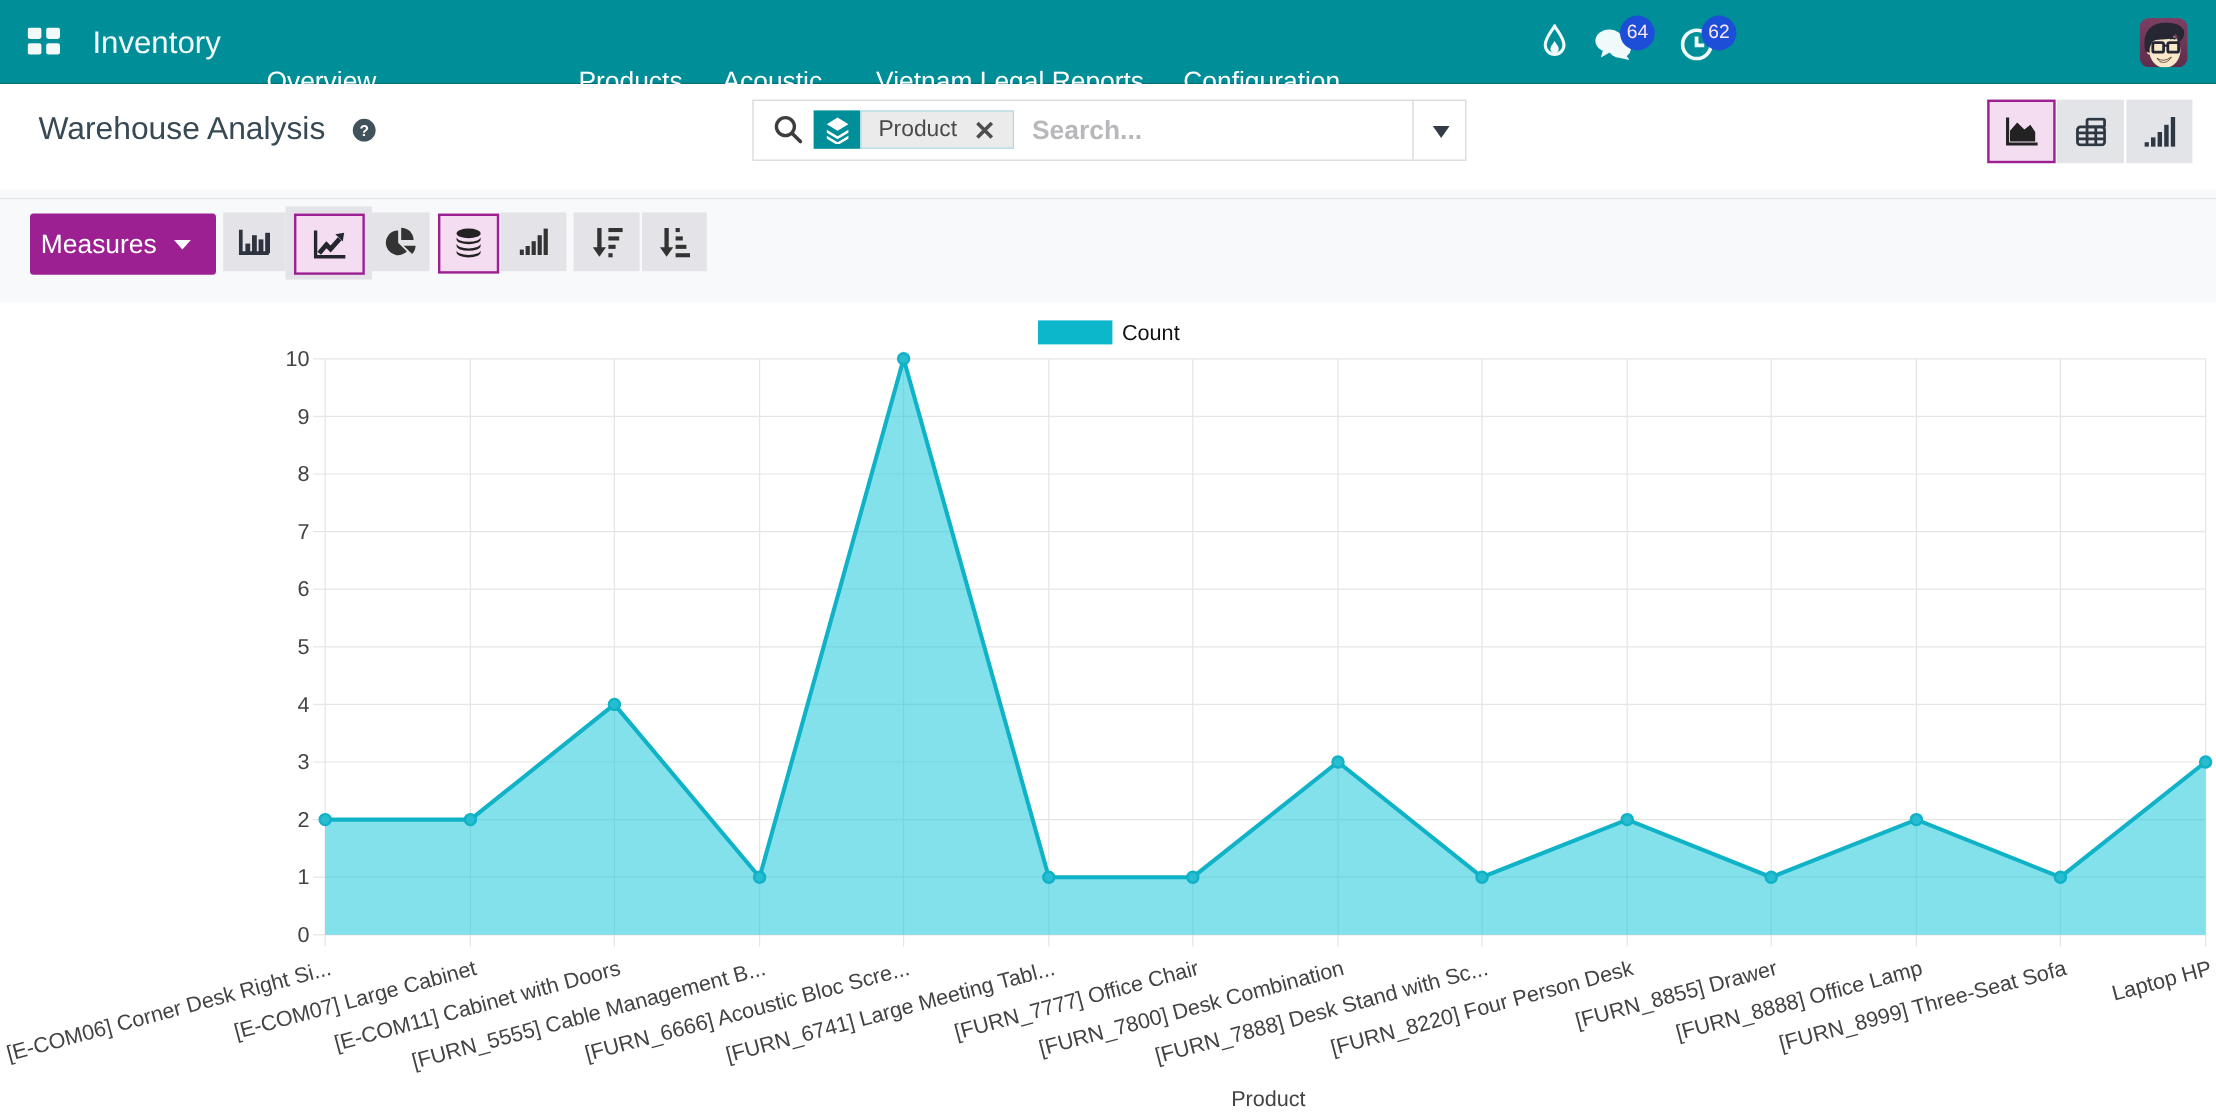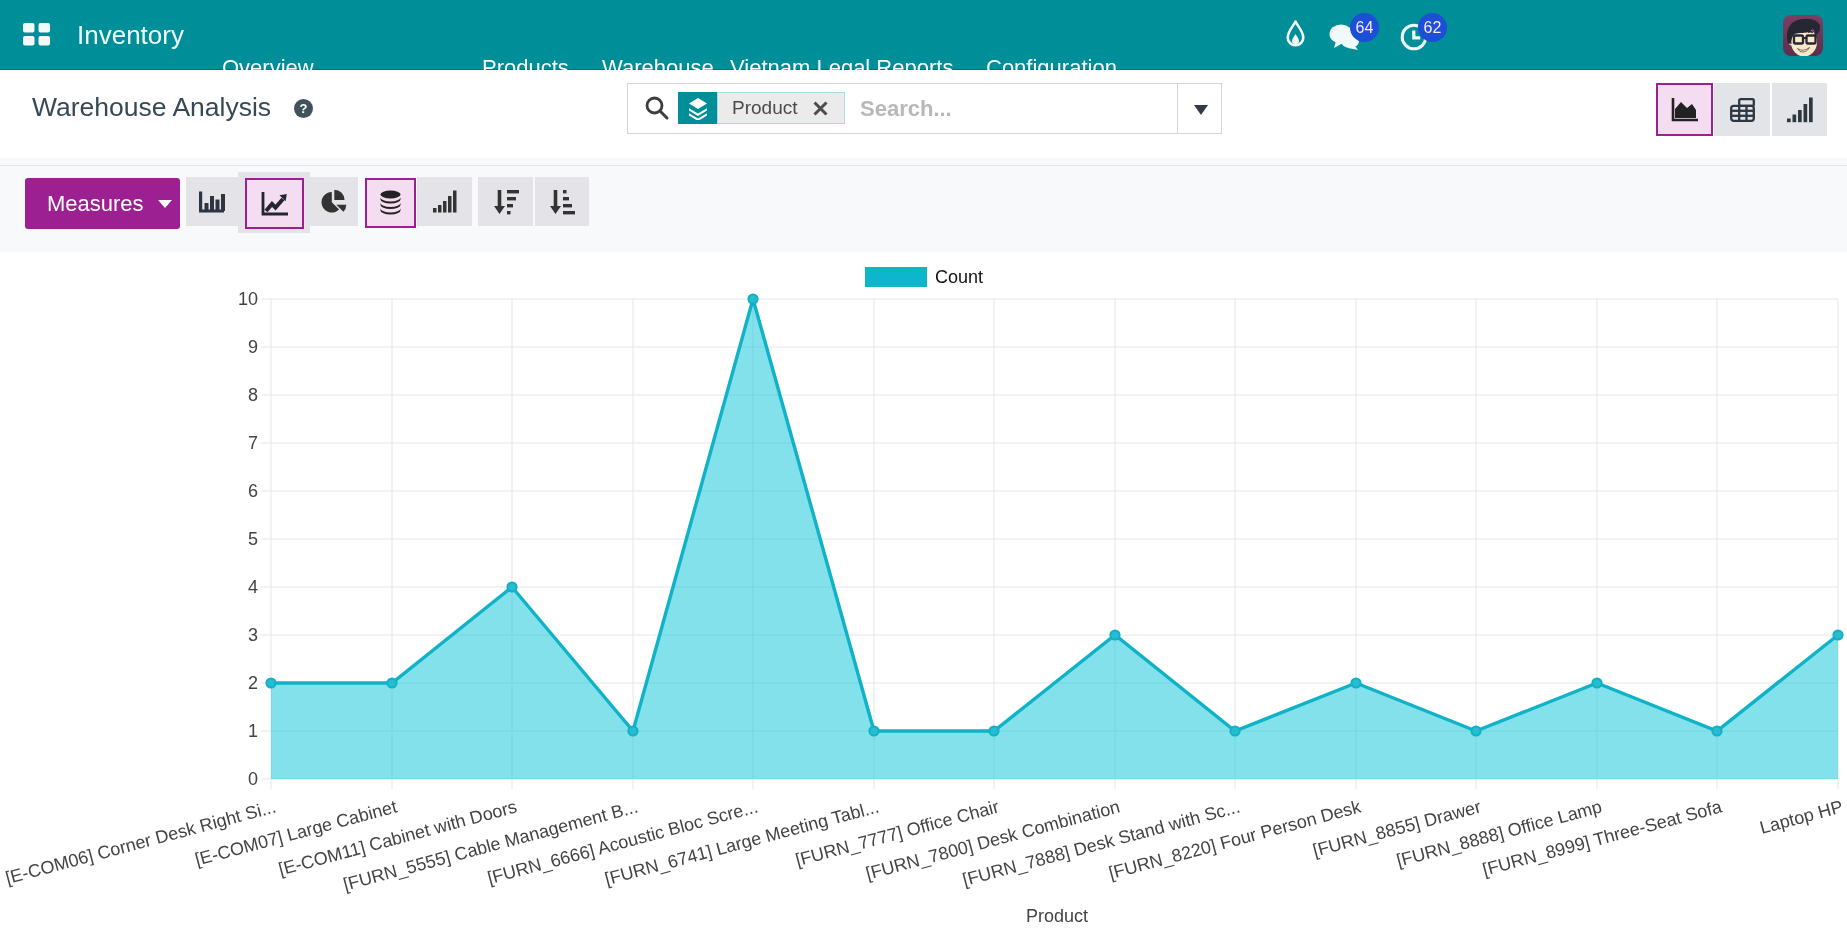--- a/index.html
+++ b/index.html
@@ -23,39 +23,39 @@
 #caretbox { left:1177px; top:84px; width:44px; height:49px; border-left:1px solid #d5d5d9; }
 #caretbox:after { content:""; position:absolute; left:16px; top:21px; border-left:7px solid transparent; border-right:7px solid transparent; border-top:10px solid #333b46; }
 
 
 .vbtn { position:absolute; top:83px; width:57px; height:53px; background:#e3e4e7; display:flex; align-items:center; justify-content:center; }
 .vbtn.active { background:#f4ddf0; border:2px solid #9c2092; }
 
 
 #band { left:0; top:158px; width:1847px; height:94px; background:#f8f9fa; }
 #bandline { left:0; top:165px; width:1847px; height:1px; background:#e5e5e9; }
-#measures { left:25px; top:178px; width:155px; height:51px; background:#9c2092; border-radius:3px; color:#fff; font-size:22px; display:flex; align-items:center; padding-left:22px; }
+#measures { left:25px; top:178px; width:155px; height:51px; background:#9c2092; border-radius:3px; color:#fff; font-size:22px; display:flex; align-items:center; padding-left:9px; }
 #measures .car { margin-left:14px; width:0; height:0; border-left:7px solid transparent; border-right:7px solid transparent; border-top:8px solid #fff; }
 .ibtn { position:absolute; top:177px; height:49px; background:#e4e4e8; display:flex; align-items:center; justify-content:center; }
 .ibtn.active { background:#f4ddf0; border:2px solid #9c2092; }
 </style>
 </head>
 <body>
 
 <div id="navbar" class="abs">
   <svg class="abs" style="left:23px;top:23px" width="27" height="23" viewBox="0 0 27 23">
     <rect x="0" y="0" width="11.5" height="9.5" rx="2" fill="#f3fafa"></rect>
     <rect x="15.5" y="0" width="11.5" height="9.5" rx="2" fill="#f3fafa"></rect>
     <rect x="0" y="13" width="11.5" height="9.5" rx="2" fill="#f3fafa"></rect>
     <rect x="15.5" y="13" width="11.5" height="9.5" rx="2" fill="#f3fafa"></rect>
   </svg>
   <div id="brand">Inventory</div>
   <div class="item" style="left:222px">Overview</div>
   <div class="item" style="left:482px">Products</div>
-  <div class="item" style="left:602px">Warehouse</div>
+  <div class="item" style="left:602px">Acoustic</div>
   <div class="item" style="left:986px">Configuration</div>
   <div class="item" style="left:730px">Vietnam Legal Reports</div>
 
   <svg class="abs" style="left:1286px;top:20px" width="19" height="27" viewBox="0 0 19 27">
     <path d="M9.5 1.5 C11 5 17.3 11.5 17.3 17.5 A7.8 7.8 0 0 1 1.7 17.5 C1.7 11.5 8 5 9.5 1.5 Z" fill="none" stroke="#f0fafa" stroke-width="2.6" stroke-linejoin="round"></path>
     <path d="M9.5 14 C10.3 16 13 18.6 13 20.8 A3.5 3.5 0 0 1 6 20.8 C6 18.6 8.7 16 9.5 14 Z" fill="#f0fafa"></path>
   </svg>
 
   <svg class="abs" style="left:1329px;top:24px" width="31" height="26" viewBox="0 0 31 26">
     <ellipse cx="12" cy="10" rx="11.5" ry="9.5" fill="#f0fafa"></ellipse>

